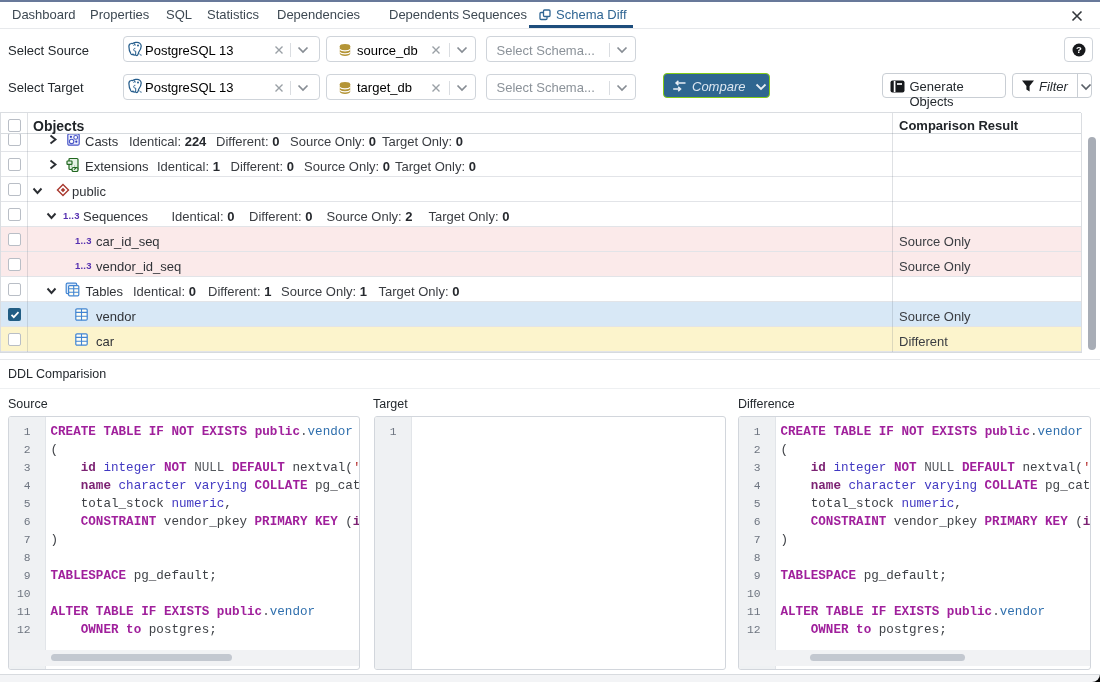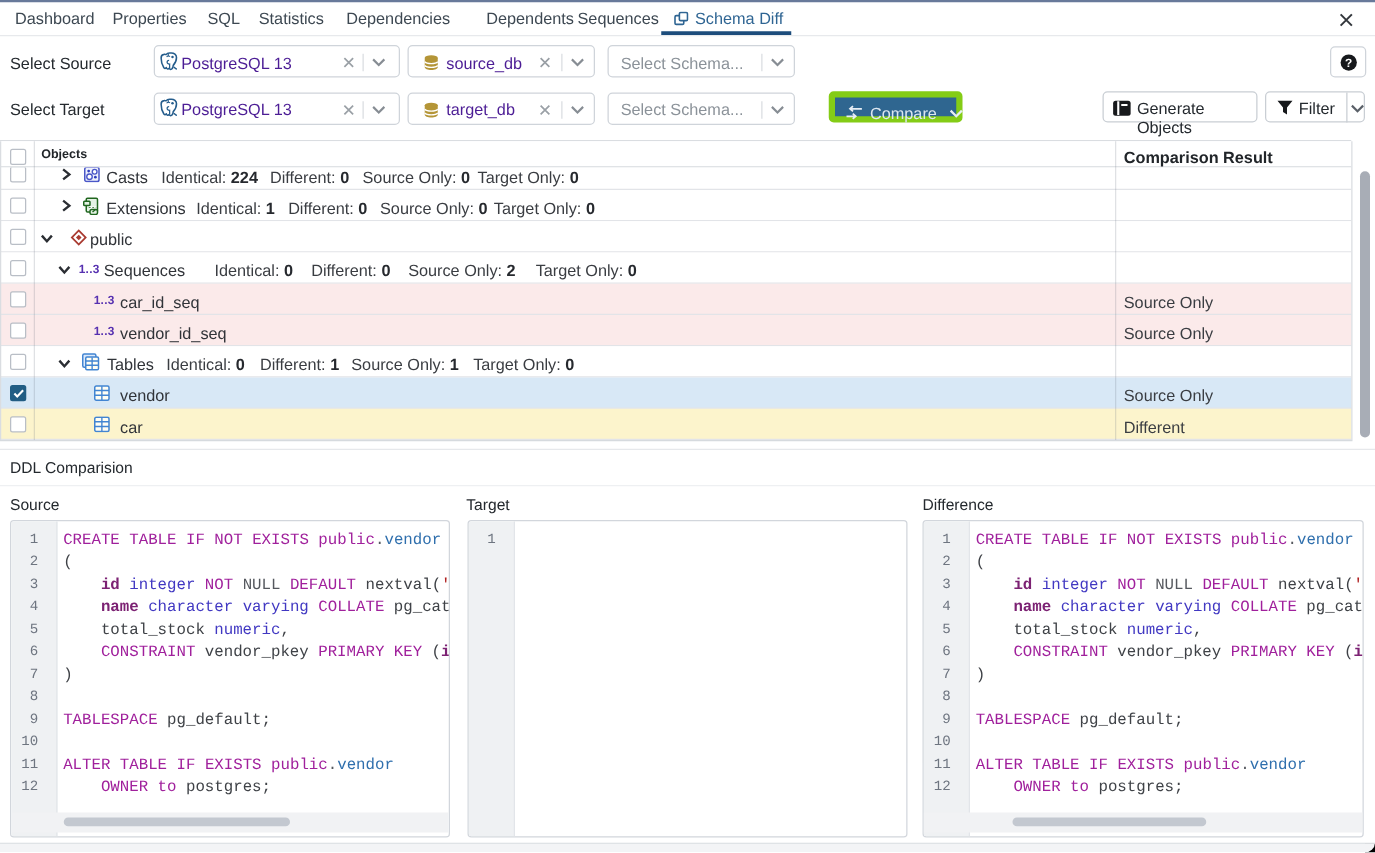--- a/index.html
+++ b/index.html
@@ -10,41 +10,41 @@
 
 
 #topline { left:0; top:0; width:1100px; height:2px; background:#68799a; }
 #tabbar { left:0; top:2px; width:1100px; height:26.5px; background:#fff; border-bottom:1px solid #e7e9ec; }
 .tab { position:absolute; top:7px; font-size:13px; color:#3d4852; white-space:nowrap; }
 #sd-underline { left:529px; top:25px; width:104px; height:2.5px; background:#1d4d7c; }
 
 
 .ctl-label { position:absolute; font-size:13px; color:#24292e; }
 .dd { position:absolute; height:26px; background:#fff; border:1px solid #cfd4da; border-radius:4px; }
-.dd .txt { position:absolute; top:5.5px; font-size:13px; color:#4c1d95; white-space:nowrap; }
+.dd .txt { position:absolute; top:5.5px; font-size:13px; color:#000000; white-space:nowrap; }
 .dd .ph { color:#8b9299; }
 .dd .sep { position:absolute; top:6px; width:1px; height:14px; background:#dadde1; }
 .btn { position:absolute; height:24.5px; border-radius:4px; font-size:13px; }
 .cb { position:absolute; width:13px; height:13px; border:1px solid #b9bec6; border-radius:2px; background:#fff; }
 .row { position:absolute; left:0; width:1081px; height:25px; border-bottom:1px solid #e2e4e8; }
 .rowtxt { position:absolute; top:6.5px; font-size:13px; color:#303338; white-space:nowrap; }
 .stat { position:absolute; top:6.5px; font-size:13px; color:#3a3d42; white-space:nowrap; }
 .stat b { font-weight:bold; color:#26292e; }
 .restxt { position:absolute; top:6.5px; left:899px; font-size:13px; color:#3a3d42; }
 .chev { position:absolute; top:7px; }
 
 
 .ddl-label { position:absolute; font-size:12.5px; color:#24292e; }
 .panel { position:absolute; top:63px; height:254px; background:#fff; border:1px solid #d2d6dc; border-radius:3px; overflow:hidden; }
 .gutter { position:absolute; left:0; top:0; width:37px; height:100%; background:#eff1f3; border-right:1px solid #e2e5e9; }
 .lnums { position:absolute; left:0; top:5.5px; width:29px; text-align:right;
   font-family:"Liberation Mono", monospace; font-size:11.3px; line-height:18.05px; color:#6e7580; }
 .code { position:absolute; left:41.5px; top:5.5px; font-family:"Liberation Mono", monospace;
   font-size:12.6px; line-height:18.05px; color:#3f4247; white-space:pre; }
-.code .k { color:#a0209c; font-weight:normal; }
+.code .k { color:#a0209c; font-weight:bold; }
 .code .kd { color:#7c2273; font-weight:bold; }
 .code .t { color:#4138c2; }
 .code .v2 { color:#2f6fad; }
 .code .s { color:#b02020; }
 .code .g { color:#55585e; }
 .htrack { position:absolute; left:0; bottom:3px; height:16px; background:#f1f2f4; }
 .hthumb { position:absolute; height:7px; border-radius:3.5px; background:#c3c8d0; }
 </style>
 </head>
 <body>
@@ -152,55 +152,55 @@
       <path d="M1.5 1.5 L6 6 L10.5 1.5" fill="none" stroke="#878d94" stroke-width="1.7"></path>
     </svg>
   </div>
   <div class="dd" style="left:486px; top:73.5px; width:149.5px;">
     <span class="txt ph" style="left:9.5px;">Select Schema...</span>
     <div class="sep" style="left:122px;"></div>
     <svg class="abs" style="left:129px; top:9px;" width="12" height="8" viewBox="0 0 12 8">
       <path d="M1.5 1.5 L6 6 L10.5 1.5" fill="none" stroke="#878d94" stroke-width="1.7"></path>
     </svg>
   </div>
-  <div class="btn" style="left:663px; top:73px; width:107px; background:#2f6690; border:5px solid #84cc16;">
+  <div class="btn" style="left:663px; top:73px; width:107px; background:#2f6690; border:1px solid #84cc16;font-style:italic;">
     <svg class="abs" style="left:7px; top:5px;" width="17" height="14" viewBox="0 0 17 14">
       <path d="M14.5 4 L5 4 M7.4 1.9 L5 4 L7.4 6.1" stroke="#e8eef5" stroke-width="1.4" fill="none"></path>
       <path d="M2.2 10 L9.6 10 M7.2 7.9 L9.6 10 L7.2 12.1" stroke="#e8eef5" stroke-width="1.4" fill="none"></path>
     </svg>
     <span class="abs" style="left:28px; top:4.5px; color:#dde7f1; font-size:13px;">Compare</span>
     <svg class="abs" style="left:91px; top:8.5px;" width="12" height="8" viewBox="0 0 12 8">
       <path d="M1.5 1.5 L6 6 L10.5 1.5" fill="none" stroke="#e8eef5" stroke-width="1.8"></path>
     </svg>
   </div>
   <div class="btn" style="left:881.5px; top:73px; width:124.5px; background:#fff; border:1px solid #c9ced4;">
     <svg class="abs" style="left:7px; top:4.5px;" width="15" height="15" viewBox="0 0 15 15">
       <rect x="0.5" y="1.5" width="14" height="12" rx="2" fill="#17191c"></rect>
       <path d="M4.6 2 L4.6 13" stroke="#fff" stroke-width="1.7"></path>
       <path d="M7 5 L12 5" stroke="#fff" stroke-width="1.7"></path>
     </svg>
     <span class="abs" style="left:27px; top:4.5px; color:#24292e; font-size:13px;">Generate Objects</span>
   </div>
-  <div class="btn" style="left:1012px; top:73px; width:80px; background:#fff; border:1px solid #c9ced4;">
+  <div class="btn" style="left:1012px; top:73px; width:80px; background:#fff; border:1px solid #c9ced4;font-style:italic;">
     <svg class="abs" style="left:8px; top:5px;" width="14" height="14" viewBox="0 0 14 14">
       <path d="M1 1.5 L13 1.5 L8.6 7 L8.6 12.5 L5.4 10.6 L5.4 7 Z" fill="#17191c"></path>
     </svg>
     <span class="abs" style="left:26px; top:4.5px; color:#24292e; font-size:13px;">Filter</span>
     <div class="abs" style="left:64px; top:0; width:1px; height:24px; background:#c9ced4;"></div>
     <svg class="abs" style="left:67px; top:8.5px;" width="12" height="8" viewBox="0 0 12 8">
       <path d="M1.5 1.5 L6 6 L10.5 1.5" fill="none" stroke="#5a6068" stroke-width="1.7"></path>
     </svg>
   </div>
 
   <div id="grid-root" class="abs" style="left:0; top:112px; width:1100px; height:241px;">
     <div class="abs" style="left:0; top:0; width:1081px; height:0.5px; border-top:1px solid #dadde1;"></div>
 
     <div class="abs" style="left:0; top:1px; width:1081px; height:21px; background:#fff; border-bottom:1px solid #d6dade;">
       <div class="cb" style="left:8px; top:6px;"></div>
-      <span class="abs" style="left:33px; top:4.5px; font-size:10px; font-weight:bold; color:#212529;">Objects</span>
+      <span class="abs" style="left:33px; top:4.5px; font-size:14px; font-weight:bold; color:#212529;">Objects</span>
       <span class="abs" style="left:899px; top:4.5px; font-size:13px; font-weight:bold; color:#212529;">Comparison Result</span>
     </div>
 
     <div class="abs" style="left:0; top:22px; width:1100px; height:217.5px; overflow:hidden;">
 
       <div class="row" style="top:-7px; background:#fff;">
         <div class="cb" style="left:8px; top:6px;"></div>
         <svg class="chev" style="left:48px;" width="10" height="11" viewBox="0 0 10 11">
             <path d="M2.5 1.5 L7.5 5.5 L2.5 9.5" fill="none" stroke="#2b2e33" stroke-width="1.9"></path>
           </svg>

